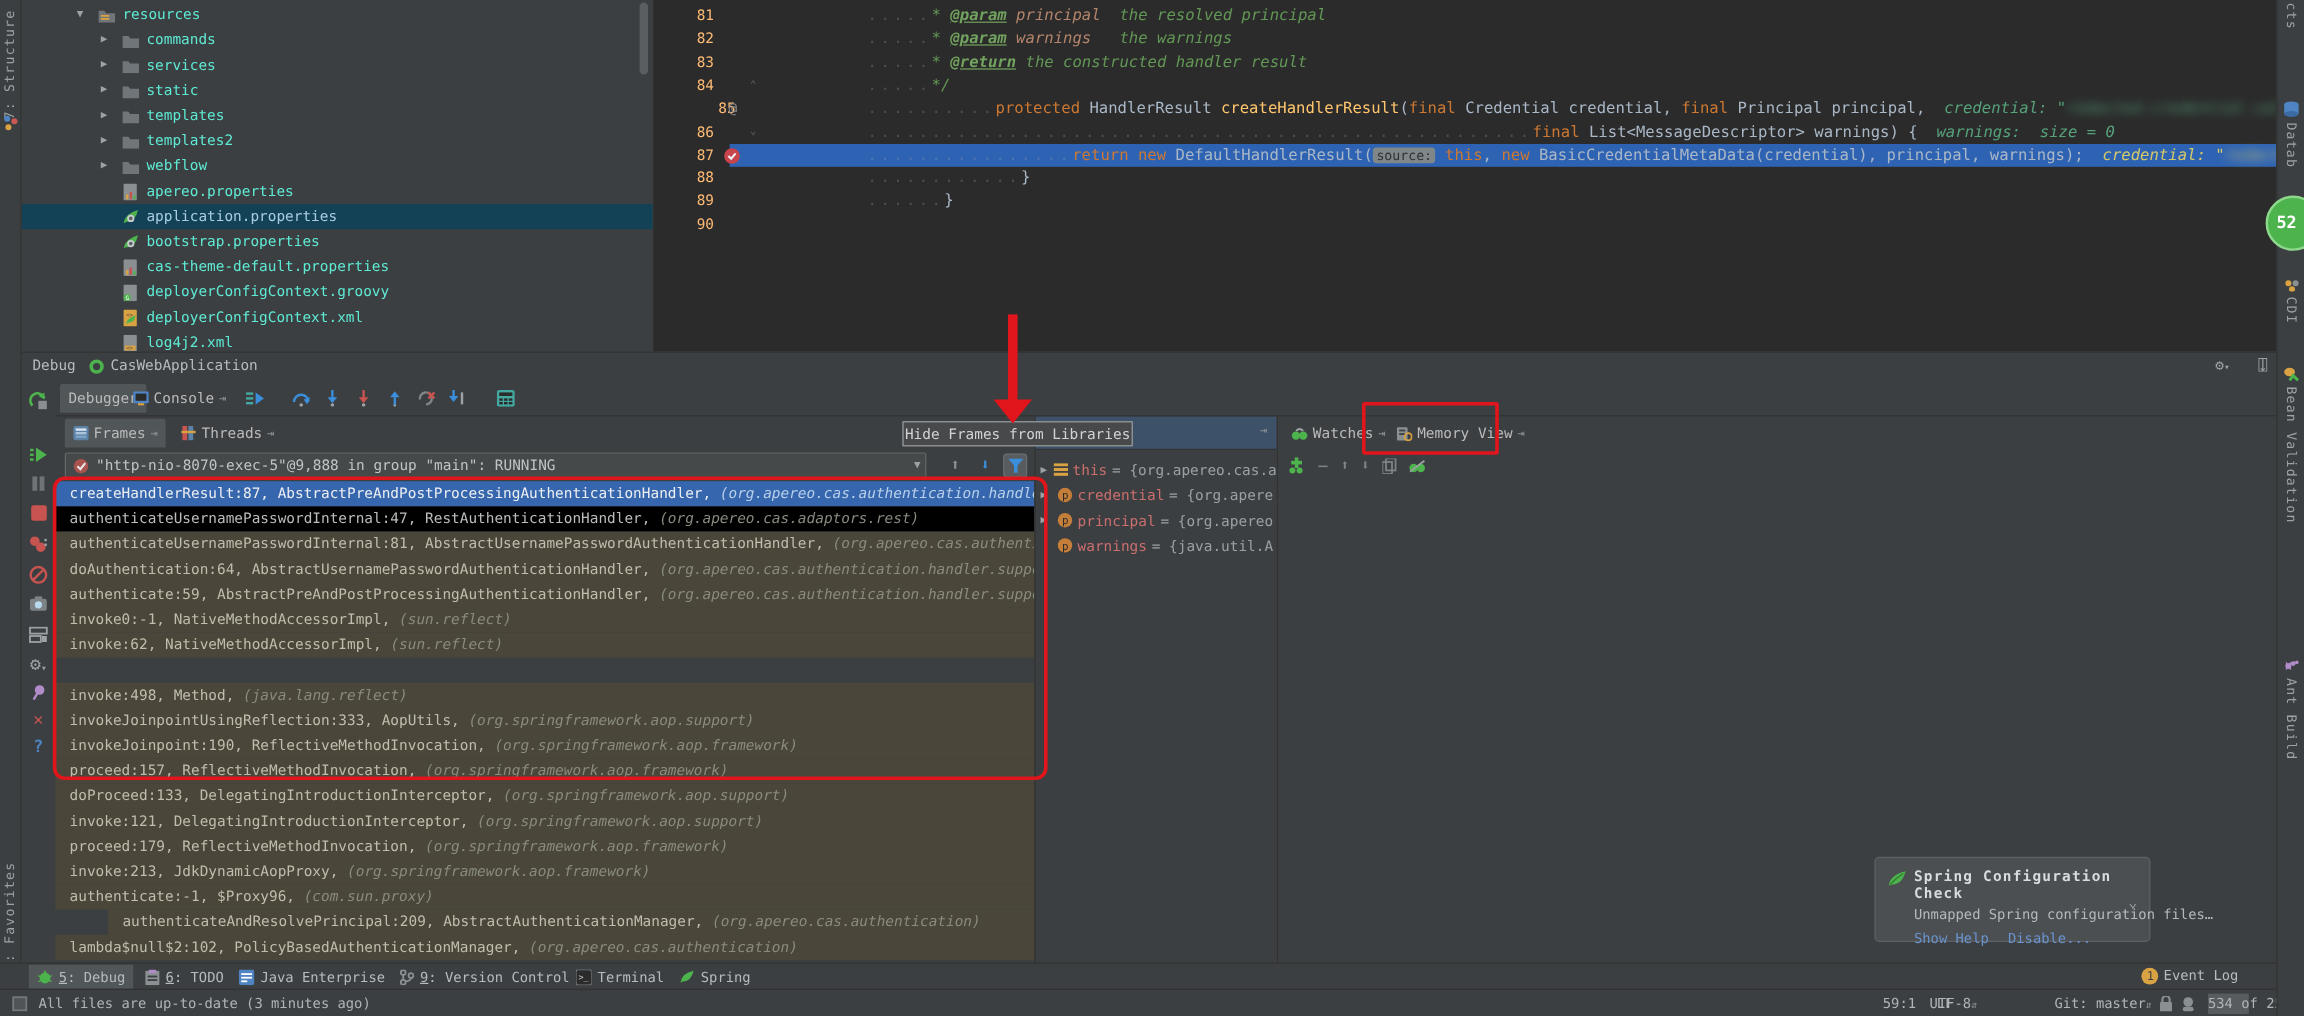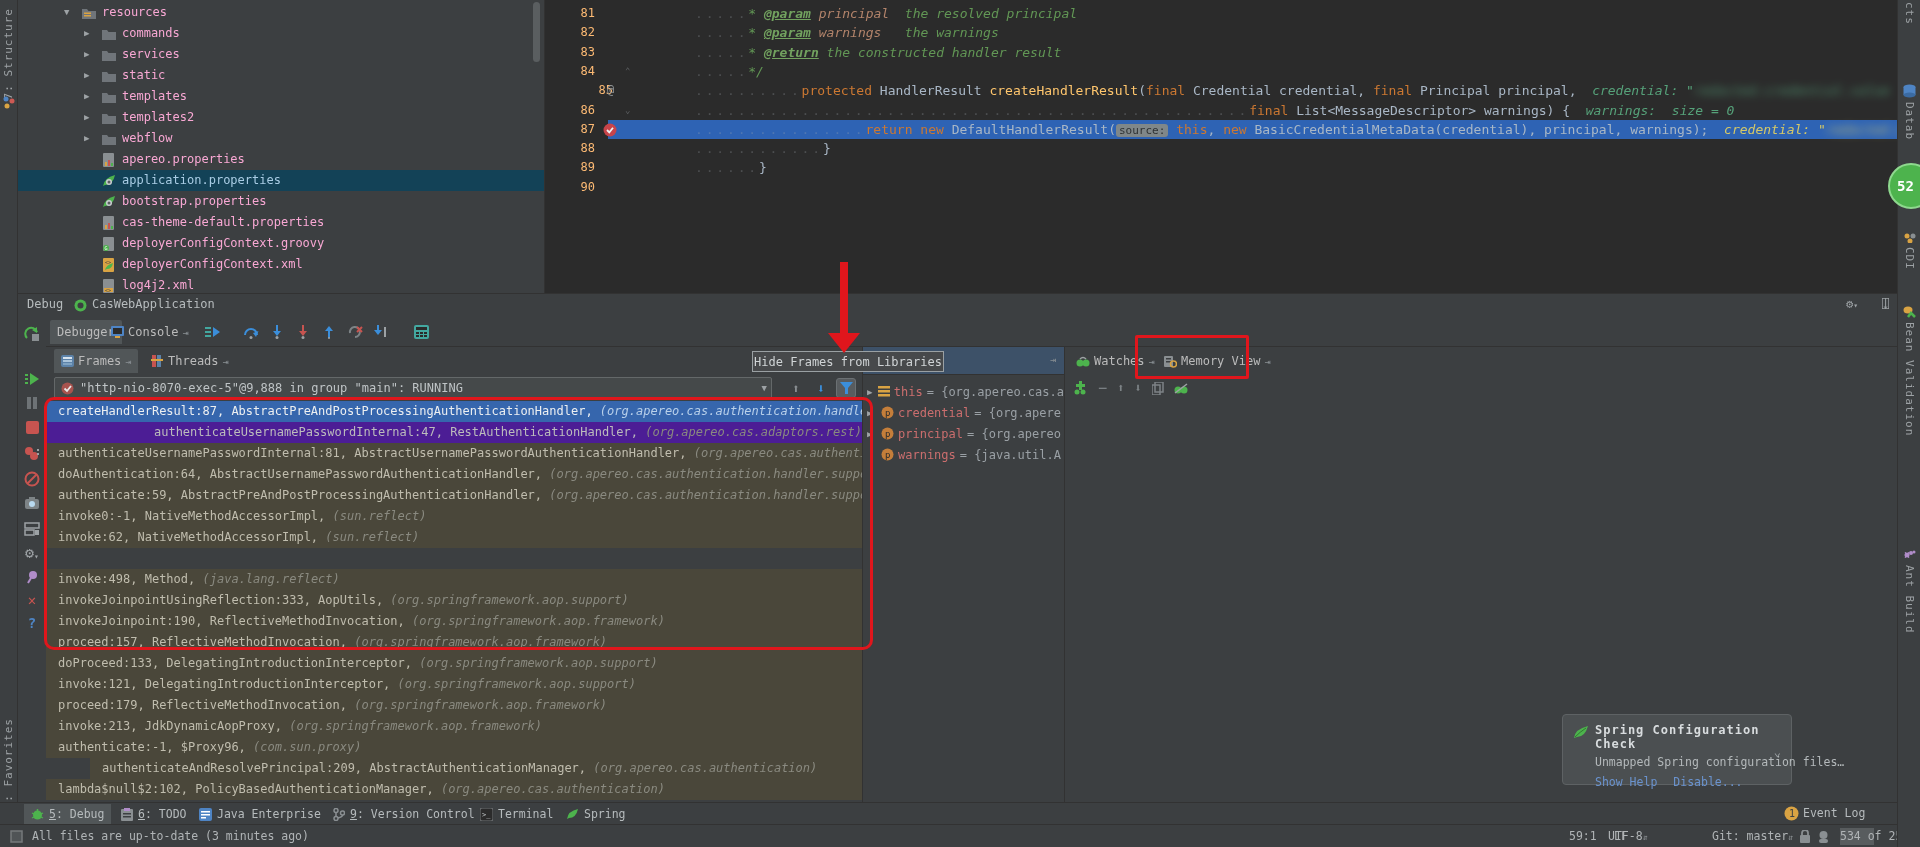--- a/index.html
+++ b/index.html
@@ -10,31 +10,31 @@
 
   
   .strip { background:#3c3f41; }
   .vlabel { writing-mode:vertical-rl; color:#9da2a5; font-size:11px; letter-spacing:1px; }
   .vlabel.flip { transform:rotate(180deg); }
 
   
   #tree { left:18px; top:0; width:527px; height:293px; background:#3c3f41; overflow:hidden; border-right:1px solid #323232; }
   .tree-row { position:absolute; left:0; width:100%; height:21px; line-height:21px; white-space:nowrap; }
   .tree-row.sel { background:#134257; }
-  .tree-row .lbl { color:#f9a8d4; }
+  .tree-row .lbl { color:#5eead4; }
   .tree-row.sel .lbl { color:#a9cce4; }
   .tw { position:absolute; top:0; height:21px; display:flex; align-items:center; }
   .arrow { color:#9da2a5; font-size:9px; }
   #tree-scroll { left:533px; top:2px; width:7px; height:60px; background:#5a5e60; border-radius:4px; }
 
   
   #editor { left:545px; top:0; width:1352px; height:293px; background:#2b2b2b; overflow:hidden; }
   .exec-band { position:absolute; left:63px; right:0; height:19px; background:#2e63b4; }
   .gut-num { position:absolute; width:44px; text-align:right; color:#fdba74; font-size:12px; line-height:19px; }
-  .code-line { position:absolute; white-space:pre; font-size:13px; line-height:19px; }
+  .code-line { position:absolute; white-space:pre; font-size:13px; line-height:19px;margin-left:28px; }
   .ws { color:rgba(160,170,175,0.28); letter-spacing:2.83px; }
   .doc { color:#629755; font-style:italic; }
   .doctag { color:#72a25f; font-style:italic; font-weight:bold; text-decoration:underline; }
   .docval { color:#b3846b; font-style:italic; }
   .kw { color:#cc7832; }
   .plain { color:#a9b7c6; }
   .method { color:#ffc66d; }
   .hint { color:#56a27a; font-style:italic; }
   .hint2 { color:#d6c967; font-style:italic; }
   .chipseg { background:#7f8789; color:#2f3234; border-radius:3px; padding:0 3px; font-size:11px; }
@@ -56,21 +56,21 @@
 
   
   #frames-panel { position:absolute; left:28px; top:53px; width:816px; bottom:0; overflow:hidden; }
   #frames-tabs { position:absolute; left:0; top:0; width:100%; height:28px; }
   #thread-row { position:absolute; left:0; top:28px; width:100%; height:26px; }
   #thread-combo { position:absolute; left:8px; top:2px; width:718px; height:22px; background:#45494a; border:1px solid #646869; border-radius:2px; display:flex; align-items:center; gap:6px; padding:0 6px; color:#bfc4c6; white-space:nowrap; overflow:hidden; }
   #thread-combo .dd { position:absolute; right:4px; color:#9da2a5; font-size:9px; }
   .nav-btn { position:absolute; top:3px; width:20px; height:20px; display:flex; align-items:center; justify-content:center; font-size:13px; }
   #frames-list { position:absolute; left:0; top:54px; width:100%; bottom:0; }
   .frame-row { position:absolute; left:0; width:100%; height:21px; line-height:21px; white-space:nowrap; overflow:hidden; padding-left:12px; background:#4a473a; }
-  .frame-row.normal { background:#4c1d95;text-align:right; }
+  .frame-row.normal { background:#000000; }
   .frame-row.selected { background:#3666ad; }
   .frame-row .m { color:#c0bdae; }
   .frame-row.normal .m { color:#bcbcbc; }
   .frame-row.selected .m { color:#eceff1; }
   .frame-row .p { font-style:italic; color:#8a8a80; }
   .frame-row.selected .p { color:#b8d0ea; }
 
   
   #vars-panel { position:absolute; left:844px; top:53px; width:202px; bottom:0; border-left:1px solid #323232; overflow:hidden; }
   #vars-header { position:absolute; left:0; top:0; width:100%; height:28px; background:#3d5168; border-bottom:1px solid #323232; }

